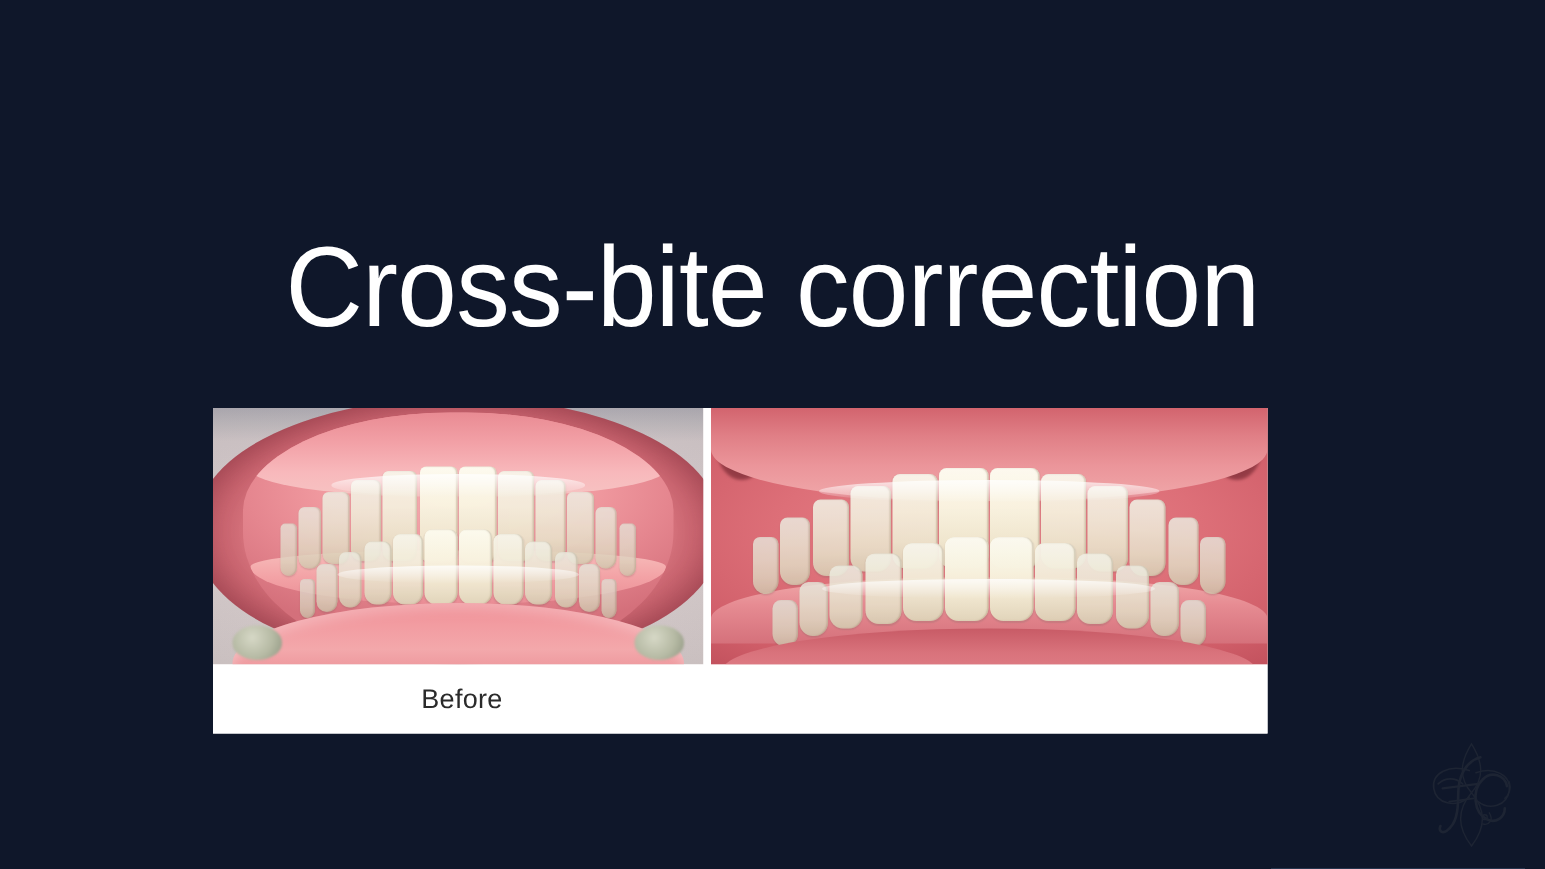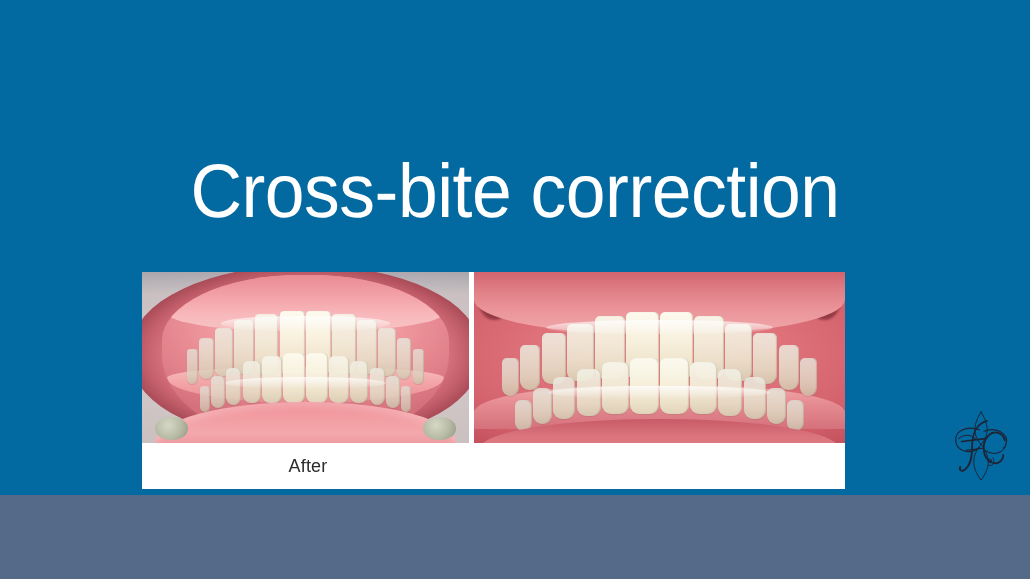--- a/index.html
+++ b/index.html
@@ -11,22 +11,22 @@
     width: 1030px;
     height: 579px;
     overflow: hidden;
     font-family: "Liberation Sans", sans-serif;
     background: #556a89;
   }
 
   #slide {
     position: relative;
     width: 1030px;
-    height: 495px;
-    background: #0369a1;
+    height: 579px;
+    background: #0f172a;
     text-decoration: underline;
   }
 
   
   #title-block {
     position: absolute;
     left: 0;
     top: 60px;
     width: 1030px;
     text-align: center;
@@ -299,21 +299,21 @@
             <div class="tooth" style="flex: 0 0 5.88741%; height: 59.3178%; margin-top: 9.24247%; border-radius: 6px 6px 9px 9px; opacity: 0.853; filter: brightness(0.91);"></div>
             <div class="tooth" style="flex: 0 0 5%; height: 50%; margin-top: 13%; border-radius: 6px 6px 9px 9px; opacity: 0.82; filter: brightness(0.89);"></div>
             <div class="gloss" style="left: 16%; right: 16%; top: 46%; height: 22%;"></div>
           </div>
         <div class="lip"></div>
       </div>
 
     </div>
 
     <div id="caption-bar">
-      <div class="caption-cell before-cell">After</div>
+      <div class="caption-cell before-cell">Before</div>
     </div>
 
   </div>
 
   <div id="logo">
     <svg viewBox="0 0 100 100" xmlns="http://www.w3.org/2000/svg">
       <g fill="none" stroke="#1d2433" stroke-width="1.6" stroke-linecap="round">
 
         <path d="M50 4 C40 20 38 34 50 48 C62 34 60 20 50 4 Z" stroke-width="1.3"></path>
         <path d="M50 48 C38 62 36 78 50 96 C64 78 62 62 50 48 Z" stroke-width="1.3"></path>

